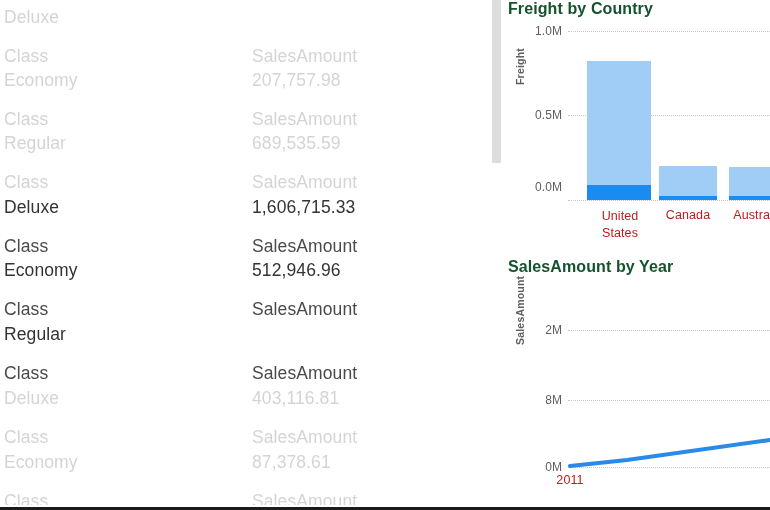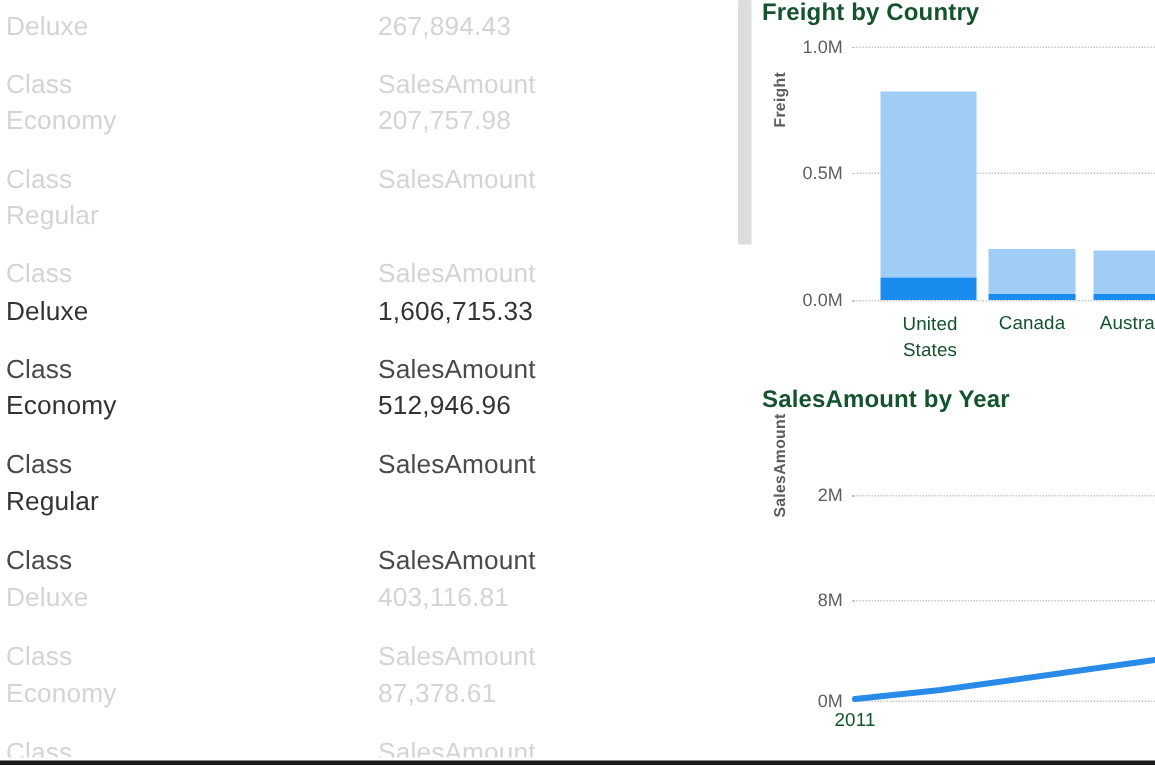--- a/index.html
+++ b/index.html
@@ -107,21 +107,21 @@
     position: absolute;
     font-size: 12px;
     color: #605e5c;
     text-align: right;
     white-space: nowrap;
     letter-spacing: 0.1px;
   }
   .tick-x {
     position: absolute;
     font-size: 12.5px;
-    color: #14532d;
+    color: #b91c1c;
     text-align: center;
     white-space: nowrap;
     letter-spacing: 0.1px;
   }
   .tick-x.two-line { line-height: 17px; white-space: normal; }
   .gridline {
     position: absolute;
     height: 0;
     border-top: 1px dotted #c8c6c4;
   }
@@ -131,34 +131,34 @@
 </head>
 <body>
 
 <div id="root">
 
   <div id="card-list">
 
     <div class="card-row row-faded" style="top:6px;">
       <span class="card-cat">Deluxe</span>
       <span class="card-sub cat-sub">Class</span>
-      <span class="card-val">267,894.43</span>
       <span class="card-sub val-sub">SalesAmount</span>
     </div>
 
     <div class="card-row row-faded" style="top:69px;">
       <span class="card-cat">Economy</span>
       <span class="card-sub cat-sub">Class</span>
       <span class="card-val">207,757.98</span>
       <span class="card-sub val-sub">SalesAmount</span>
     </div>
 
     <div class="card-row row-faded" style="top:132px;">
       <span class="card-cat">Regular</span>
       <span class="card-sub cat-sub">Class</span>
+      <span class="card-val">689,535.59</span>
       <span class="card-sub val-sub">SalesAmount</span>
     </div>
 
     <div class="card-row row-active" style="top:196px;">
       <span class="card-cat">Deluxe</span>
       <span class="card-sub cat-sub">Class</span>
       <span class="card-val">1,606,715.33</span>
       <span class="card-sub val-sub">SalesAmount</span>
     </div>
 
@@ -197,21 +197,21 @@
 
   <div id="right-panel">
 
     <div class="viz" style="top:0; height:250px;">
       <span class="viz-title" style="top:0px;">Freight by Country</span>
 
       <span class="axis-label-y" style="left:12px; top:85px;">Freight</span>
 
       <span class="tick-y" style="left:16px; top:24px; width:44px;">1.0M</span>
       <span class="tick-y" style="left:16px; top:108px; width:44px;">0.5M</span>
-      <span class="tick-y" style="left:16px; top:193px; width:44px;">0.0M</span>
+      <span class="tick-y" style="left:16px; top:180px; width:44px;">0.0M</span>
 
       <div class="gridline" style="left:66px; top:31px;  width:202px;"></div>
       <div class="gridline" style="left:66px; top:115px; width:202px;"></div>
       <div class="gridline" style="left:66px; top:200px; width:202px;"></div>
 
       <div class="bar-seg" style="left:85px; top:61px;  width:64px; height:124px; background:#9FCDF5;"></div>
       <div class="bar-seg" style="left:85px; top:185px; width:64px; height:15px;  background:#1A8CF0;"></div>
 
       <div class="bar-seg" style="left:157px; top:166px; width:58px; height:30px; background:#9FCDF5;"></div>
       <div class="bar-seg" style="left:157px; top:196px; width:58px; height:4px;  background:#1A8CF0;"></div>

